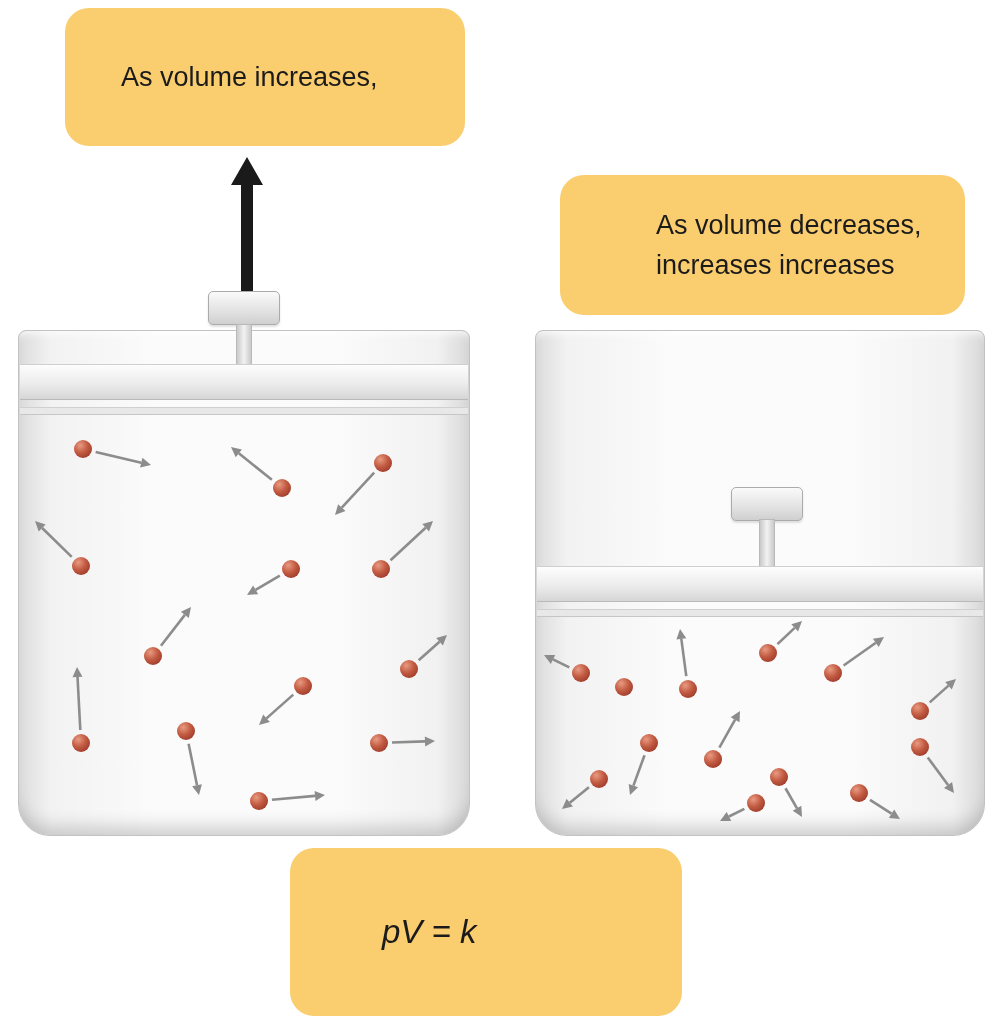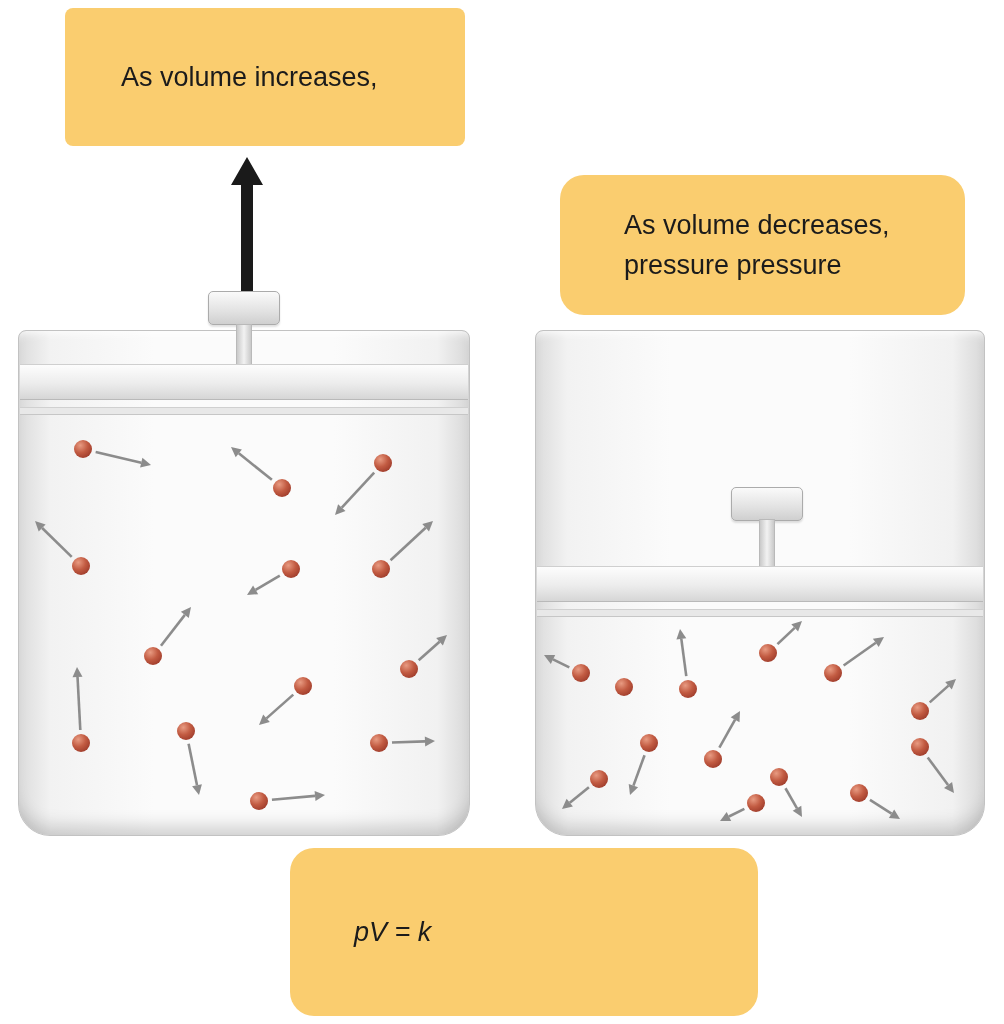--- a/index.html
+++ b/index.html
@@ -14,24 +14,24 @@
     position:absolute;
     background:#FACD6F;
     border-radius:24px;
     display:flex;
     flex-direction:column;
     justify-content:center;
     color:#1b1b1b;
     font-size:27px;
     line-height:40px;
   }
-  #callout-left  { left:65px;  top:8px;   width:400px; height:138px; padding-left:56px;border-radius:8px; }
-  #callout-right { left:560px; top:175px; width:405px; height:140px; padding-left:64px; }
-  #formula-box   { left:290px; top:848px; width:468px; height:168px; padding-left:64px;
-                   font-style:italic; font-size:27px; line-height:42px; }
+  #callout-left  { left:65px;  top:8px;   width:400px; height:138px; padding-left:56px; }
+  #callout-right { left:560px; top:175px; width:405px; height:140px; padding-left:96px; }
+  #formula-box   { left:290px; top:848px; width:392px; height:168px; padding-left:92px;
+                   font-style:italic; font-size:33px; line-height:42px; }
   .cylinder {
     position:absolute;
     top:330px;
     height:506px;
     border:1px solid #c2c2c2;
     border-radius:8px 8px 32px 32px;
     background:linear-gradient(90deg,#dcdcdc 0%,#f2f2f2 7%,#fbfbfb 30%,#fbfbfb 70%,#f1f1f1 93%,#d8d8d8 100%);
     box-shadow: inset 0 -18px 18px -10px rgba(0,0,0,0.18),
                 inset 0 10px 10px -8px rgba(255,255,255,0.9);
   }
@@ -74,21 +74,21 @@
 </style>
 </head>
 <body>
 
 <div class="callout" id="callout-left">
   <div>As volume increases,</div>
 </div>
 
 <div class="callout" id="callout-right">
   <div>As volume decreases,</div>
-  <div>pressure pressure</div>
+  <div>increases increases</div>
 </div>
 
 <svg class="big-arrow" style="left:227px; top:155px;" width="40" height="138" viewBox="0 0 40 138">
   <polygon points="20,2 36,30 26,30 26,138 14,138 14,30 4,30" fill="#1a1a1a"></polygon>
 </svg>
 
 <svg class="big-arrow" style="left:745px; top:372px;" width="40" height="110" viewBox="0 0 40 110">
   <polygon points="20,108 4,80 14,80 14,0 26,0 26,80 36,80" fill="#1a1a1a"></polygon>
 </svg>
 

